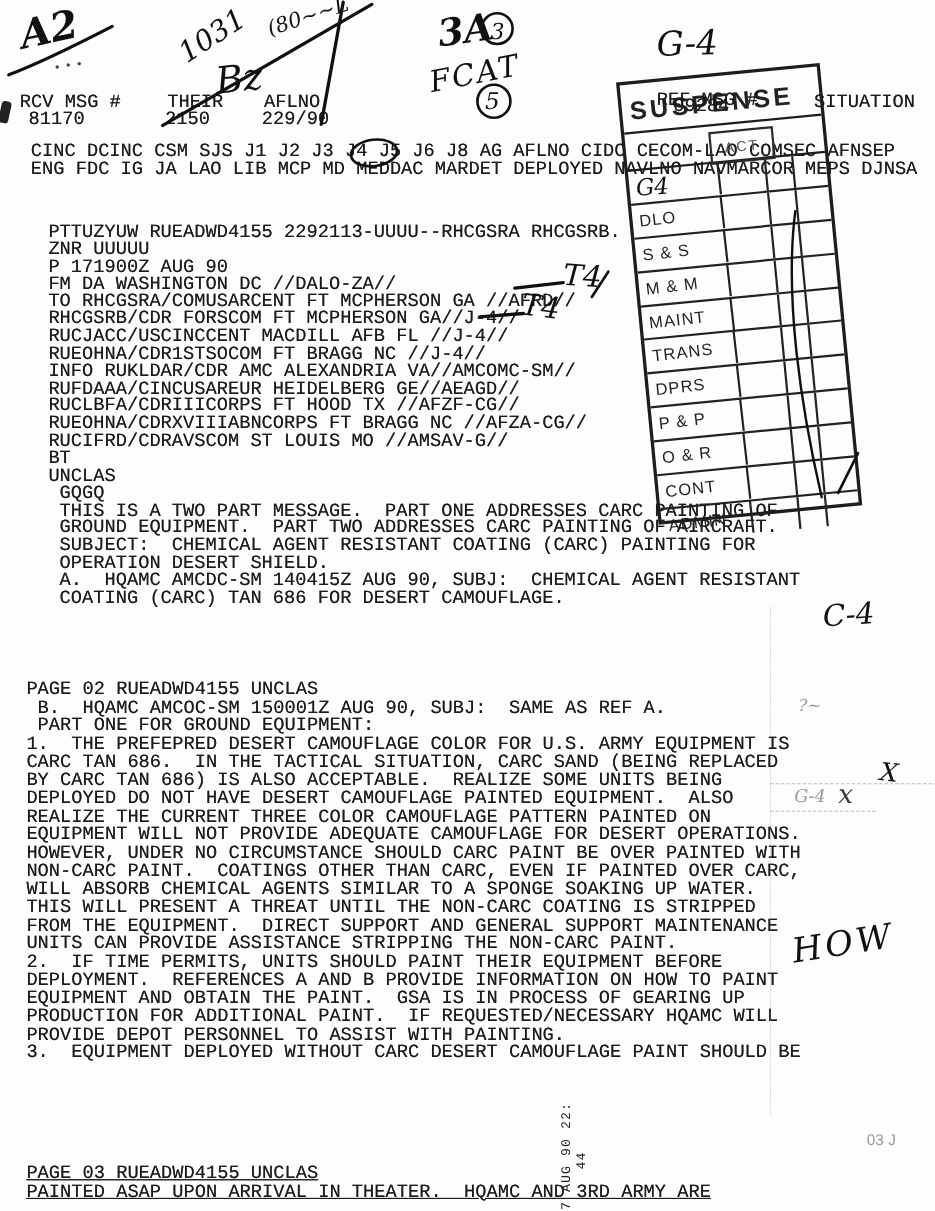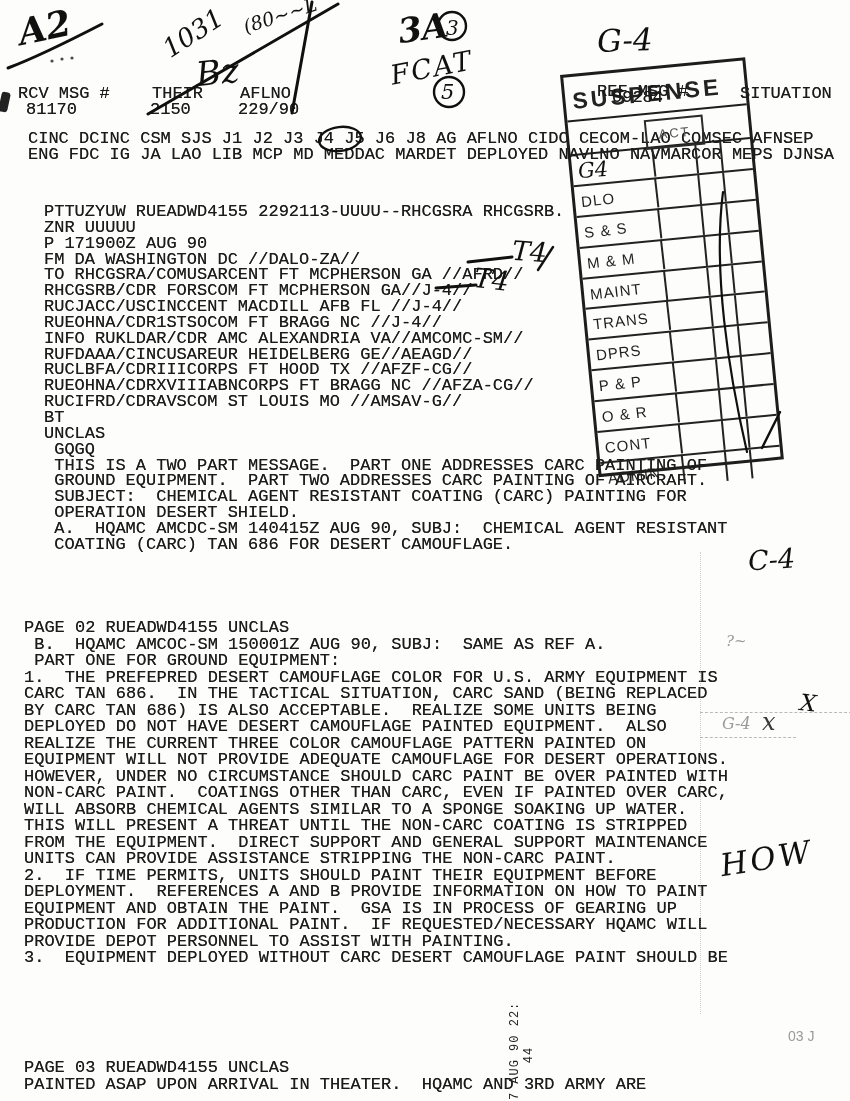--- a/index.html
+++ b/index.html
@@ -9,21 +9,21 @@
     font-family:"Liberation Mono","DejaVu Sans Mono",monospace;
     color:#1b1b1b;
   }
   
   .typed{position:absolute; font-size:17px; white-space:pre; color:#1b1b1b;
          text-shadow:0 0 .5px rgba(20,20,20,.75);}
   .lines .line{white-space:pre; text-shadow:0 0 .5px rgba(20,20,20,.75);}
   .dist{left:28px; top:131px; line-height:15.8px; font-size:17px;}
   .block1{left:28px; top:204px; line-height:15.85px; font-size:17px;margin-left:16px;}
   .block2{left:24px; top:620px; line-height:16.5px; font-size:17px;}
-  .block3{left:24px; top:1060px; line-height:16.5px; font-size:17px;}
+  .block3{left:24px; top:1060px; line-height:16.5px; font-size:17px;text-decoration:underline;}
   .hdr{font-size:17px;}
   
   .stamp{
     position:absolute; left:560px; top:75px; width:180px; height:398px;
     transform:rotate(-5.5deg); transform-origin:0 0;
     border:3px solid #1d1d1d; background:transparent; z-index:3;
     font-family:"Liberation Sans","DejaVu Sans",sans-serif;
   }
   .stamp-title{height:43px; line-height:48px; padding-left:7px;
     font-size:23px; letter-spacing:3px; color:#222; font-weight:bold;

